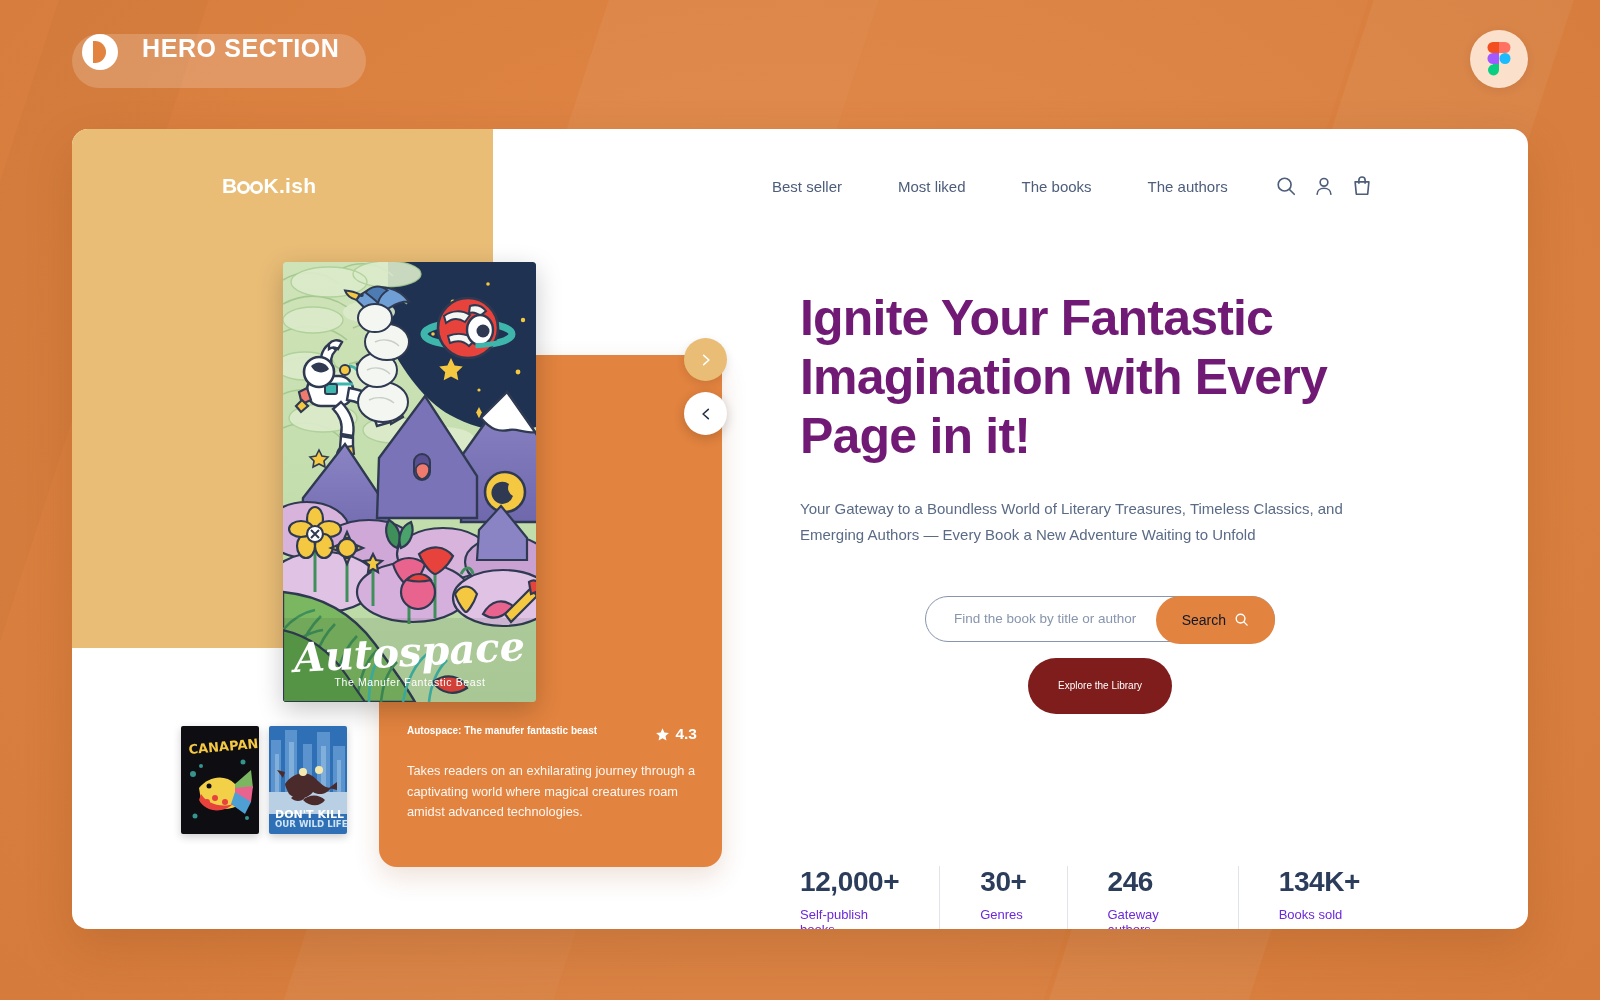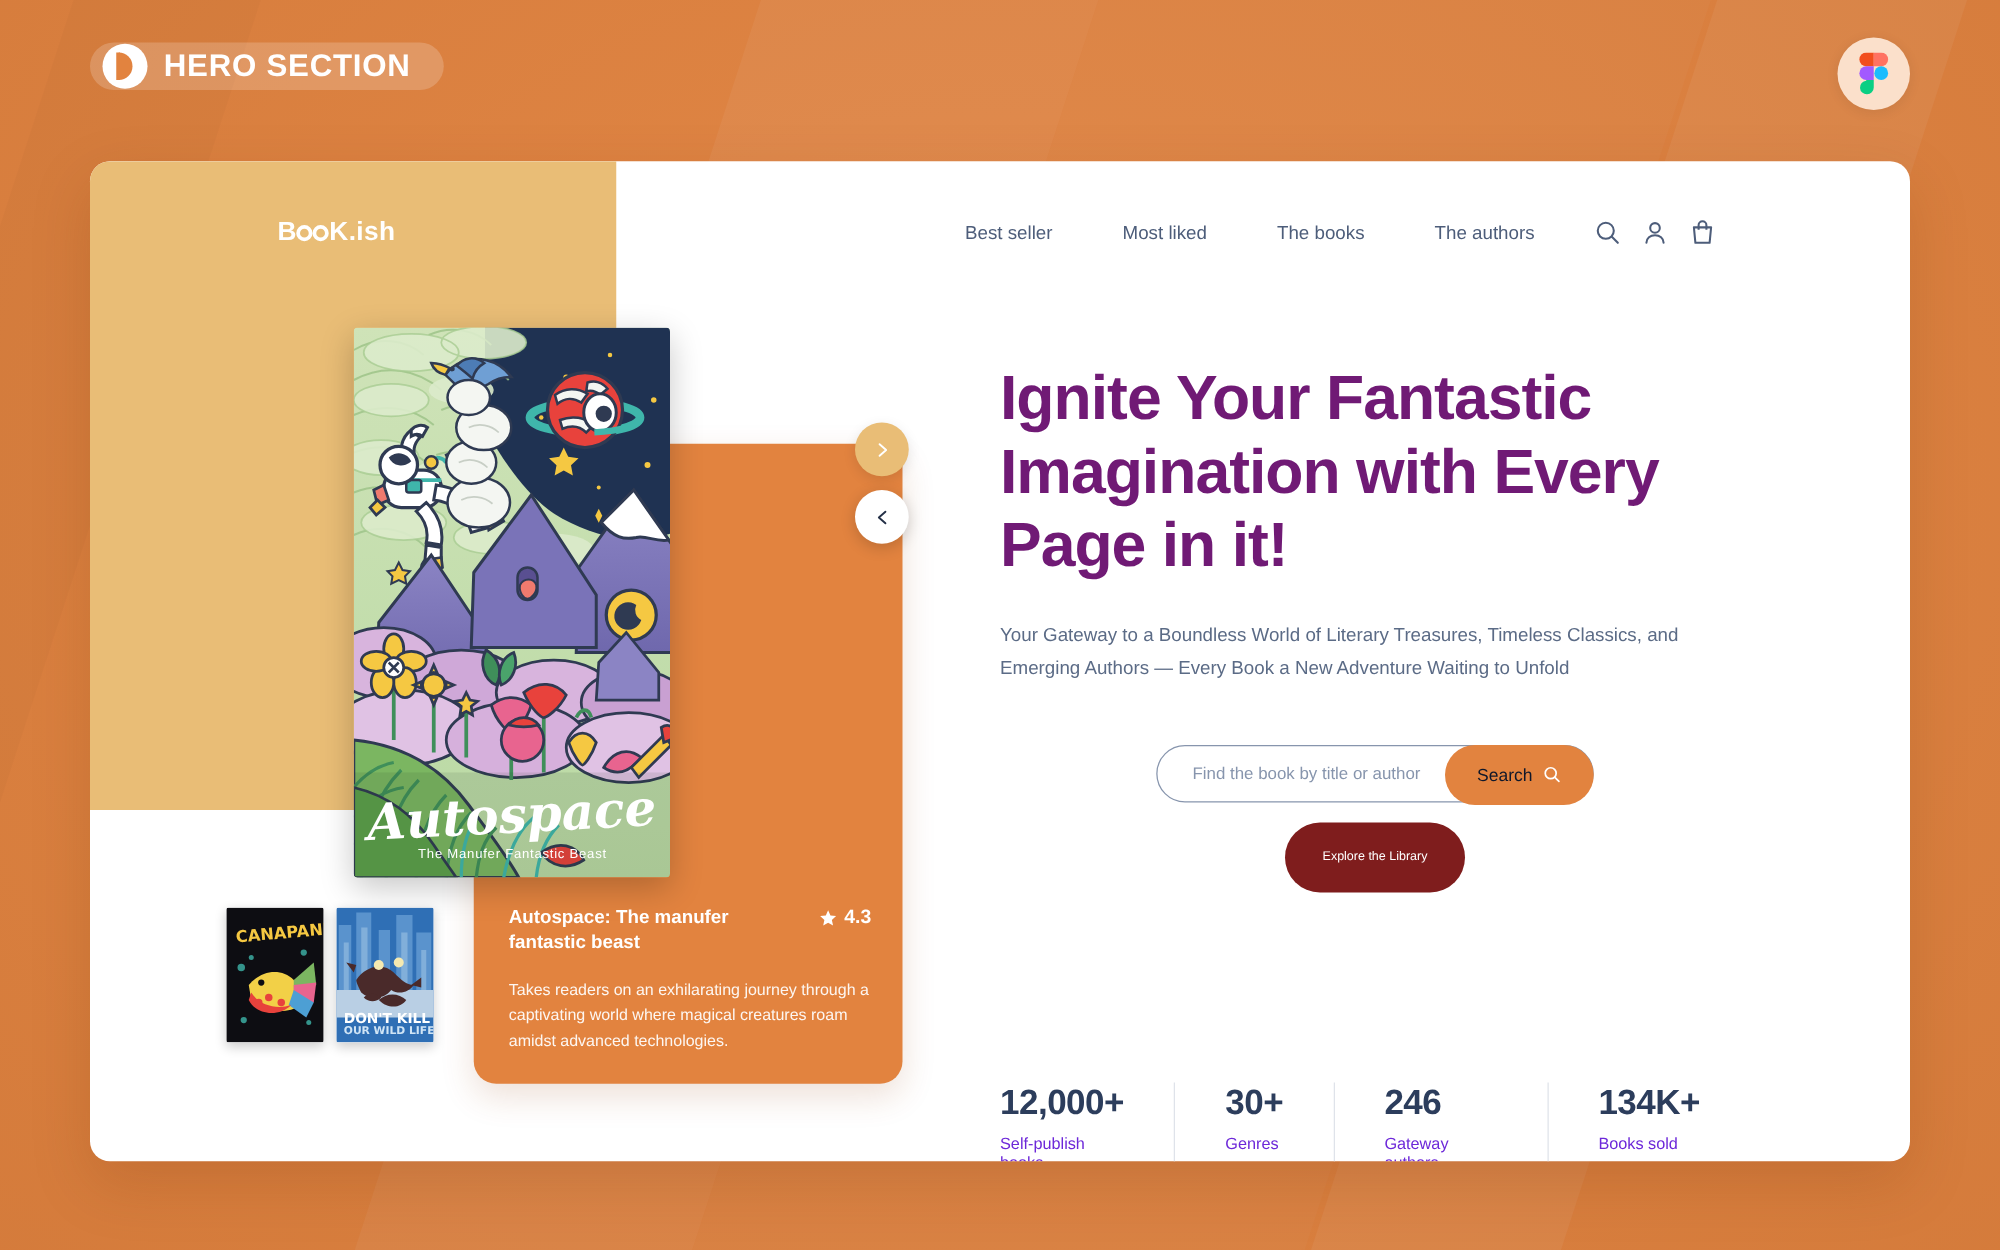--- a/index.html
+++ b/index.html
@@ -17,23 +17,23 @@
   .s1 { left: 430px;  width: 270px; background: rgba(255,255,255,0.055); }
   .s2 { left: 700px;  width: 490px; background: rgba(255,255,255,0.028); }
   .s3 { left: 1195px; width: 200px; background: rgba(255,255,255,0.06); }
   .s4 { left: -120px; width: 150px; background: rgba(0,0,0,0.02); }
   .vign { position: absolute; inset: 0; background:
       radial-gradient(ellipse at 50% 40%, rgba(255,255,255,0.04) 0%, rgba(0,0,0,0.06) 100%); }
 
   
   .hero-badge {
     position: absolute; left: 72px; top: 34px;
-    height: 38px; display: flex; align-items: center;
+    height: 54px; display: flex; 
     background: rgba(255,255,255,0.19);
-    border-radius: 30px; padding: 0 26px 0 10px; gap: 13px;
+    border-radius: 30px; padding: 0 26px 0 10px; gap: 24px;
   }
   .hero-badge .logo-dot {
     width: 36px; height: 36px; border-radius: 50%;
     background: #ffffff; position: relative; flex: 0 0 auto;
   }
   .hero-badge .logo-dot::before {
     content: ""; position: absolute; left: 13px; top: 7px;
     width: 11px; height: 22px; background: #e2833f;
     border-radius: 0 11px 11px 0;
   }
@@ -92,21 +92,21 @@
     position: absolute; left: 307px; top: 226px;
     width: 343px; height: 512px;
     background: #e2833f; border-radius: 18px;
     box-shadow: 0 10px 26px rgba(150,70,20,0.16);
   }
   .book-info {
     position: absolute; left: 335px; top: 595px; width: 290px; color: #fff;
   }
   .book-info-top { display: flex; align-items: flex-start; gap: 10px; }
   .book-title {
-    font-size: 15px; font-weight: bold; line-height: 1.32; flex: 1;
+    font-size: 10px; font-weight: bold; line-height: 1.32; flex: 1;
   }
   .book-rating {
     font-size: 15.5px; font-weight: bold; display: flex; align-items: center; gap: 5px;
     white-space: nowrap; padding-top: 1px;
   }
   .book-desc {
     margin-top: 18px; font-size: 12.8px; line-height: 1.62;
     color: rgba(255,255,255,0.93);
   }
 

